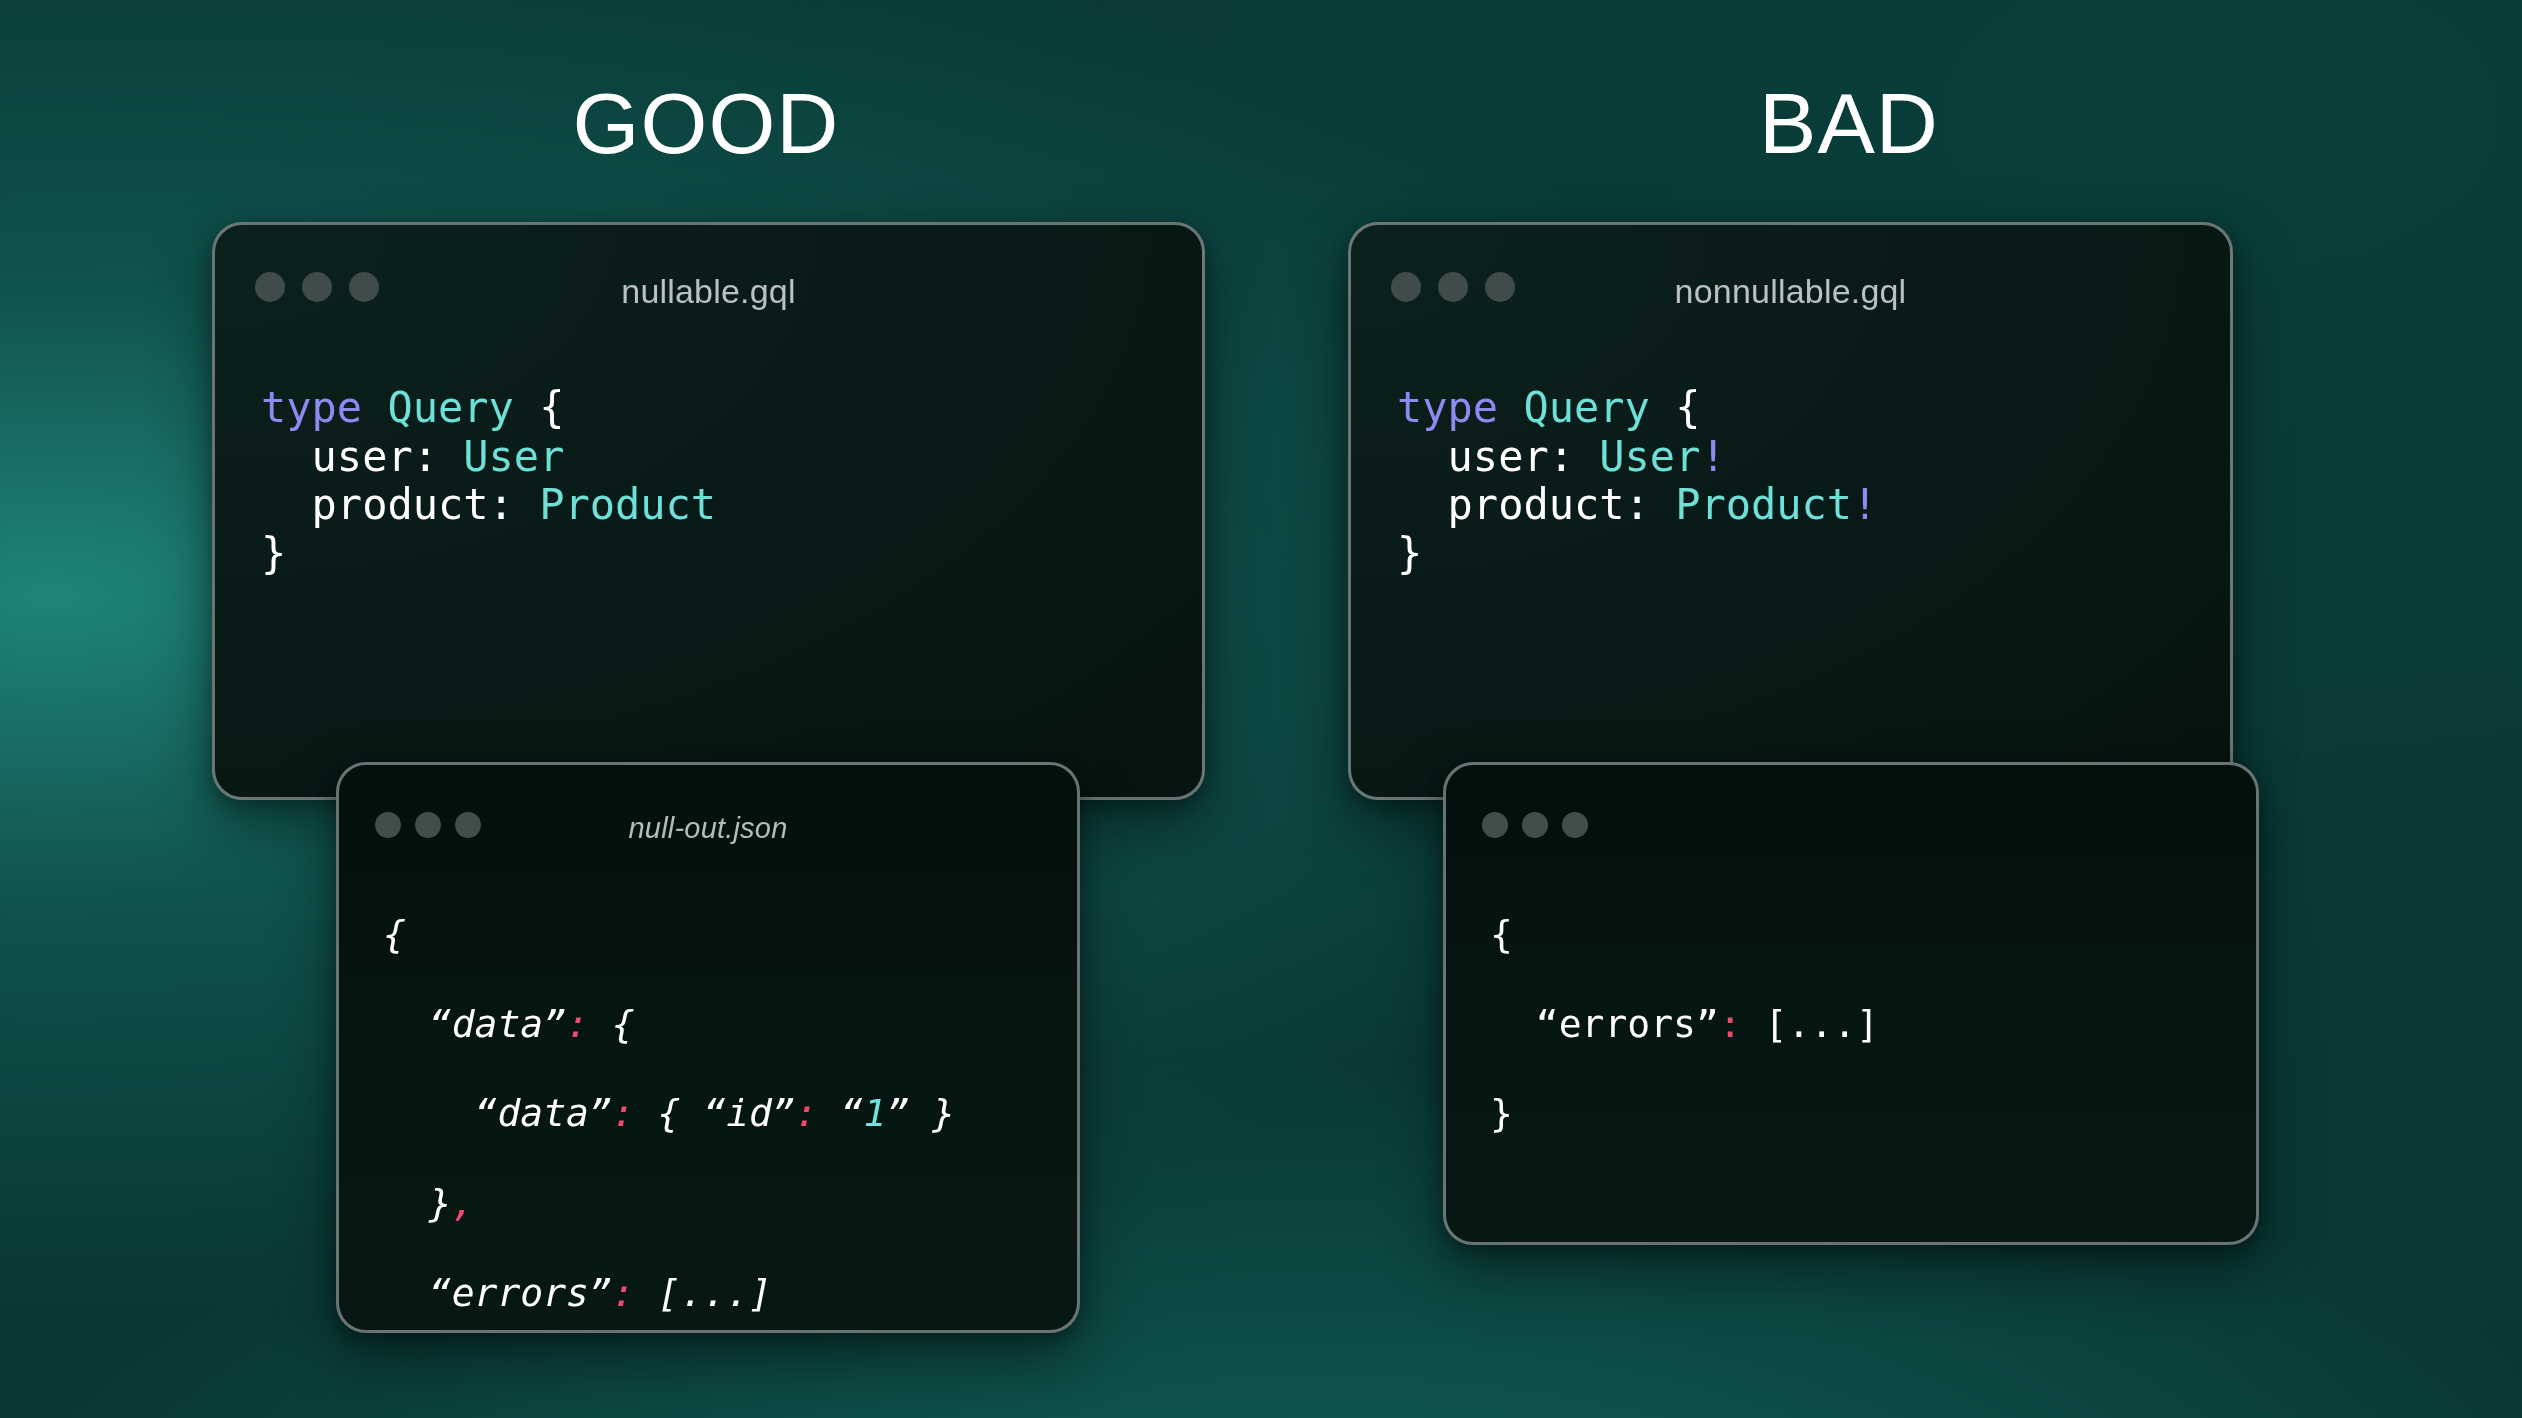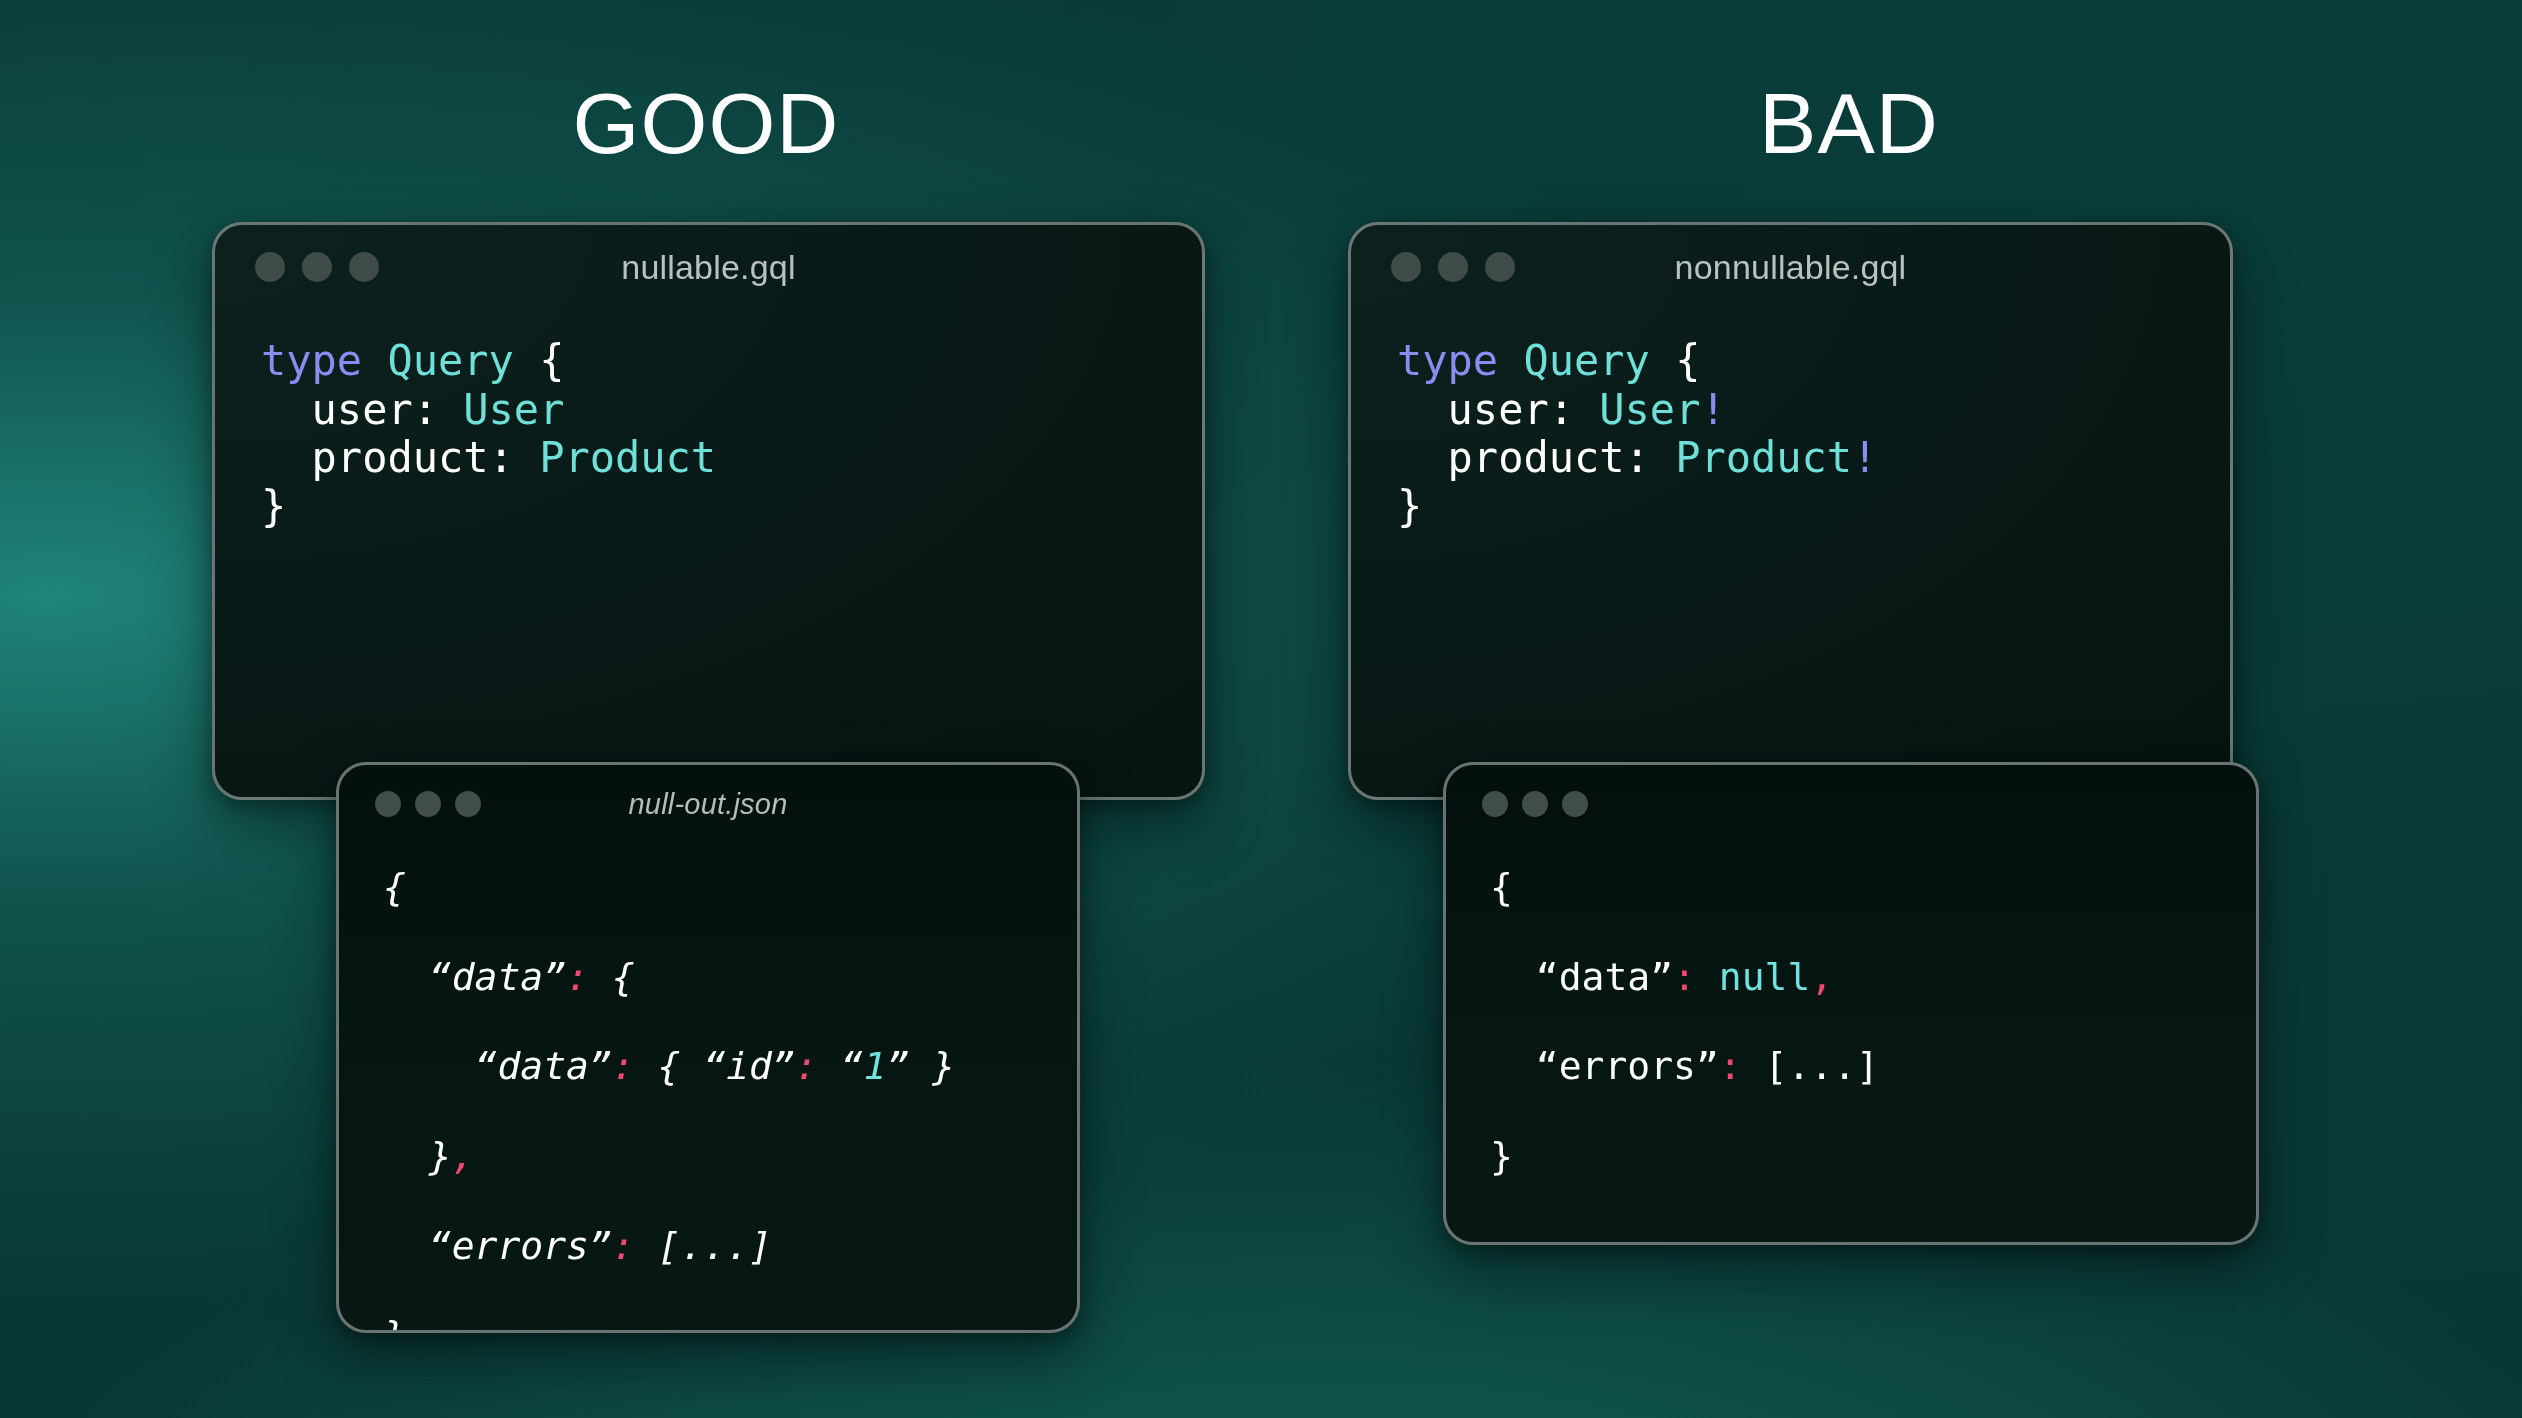--- a/index.html
+++ b/index.html
@@ -48,23 +48,24 @@
       radial-gradient(130% 130% at 0% 0%, #0c211d 0%, #081a17 55%, #061512 100%);
   }
   .win.out {
     background:
       linear-gradient(180deg, #03100d 0%, #051512 46%, #061714 100%);
   }
 
   .titlebar {
     position: relative;
     display: flex;
-    align-items: center;
+    align-items: flex-start;
     height: 84px;
     box-sizing: border-box;
+    margin-top: 47px;
   }
   .win.out .titlebar { height: 78px; }
 
   .dots {
     display: flex;
     gap: 17px;
     margin-left: 40px;
   }
   .win.out .dots { margin-left: 36px; gap: 14px; }
   .dot {
@@ -168,18 +169,17 @@
 
   <div class="win out" style="left:1443px; top:762px; width:816px; height:483px;">
     <div class="titlebar">
       <div class="dots">
         <span class="dot"></span>
         <span class="dot"></span>
         <span class="dot"></span>
       </div>
     </div>
     <div class="code-body"><span class="line"><span class="pun">{</span></span>
-<span class="line"><span class="pun">  “data”</span><span class="col">:</span><span class="pun"> </span><span class="val">null</span><span class="col">,</span></span>
 <span class="line"><span class="pun">  “errors”</span><span class="col">:</span><span class="pun"> [...]</span></span>
 <span class="line"><span class="pun">}</span></span></div>
   </div>
 
 </div>
 
 </body></html>

